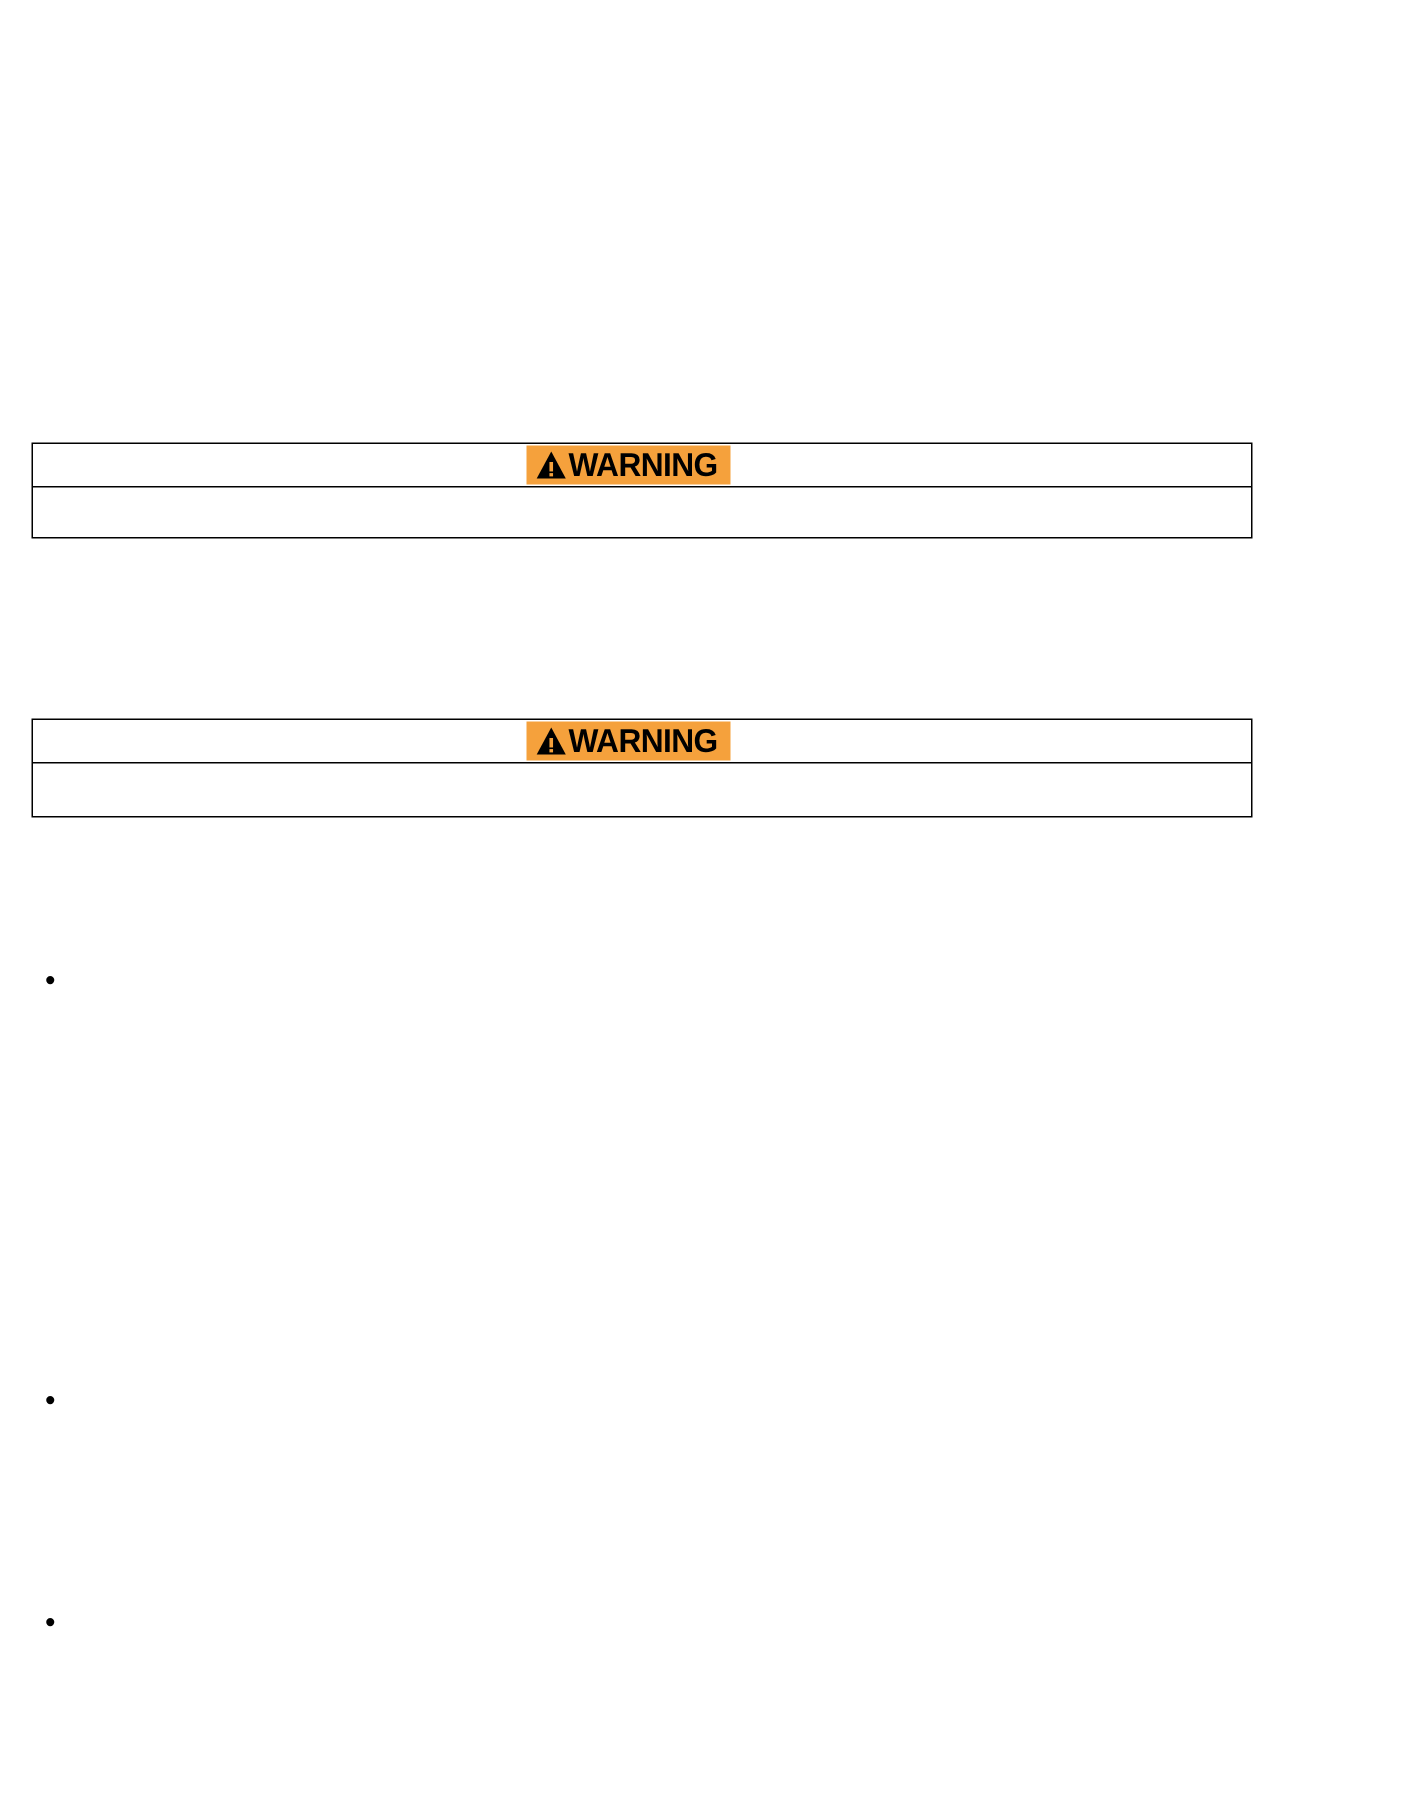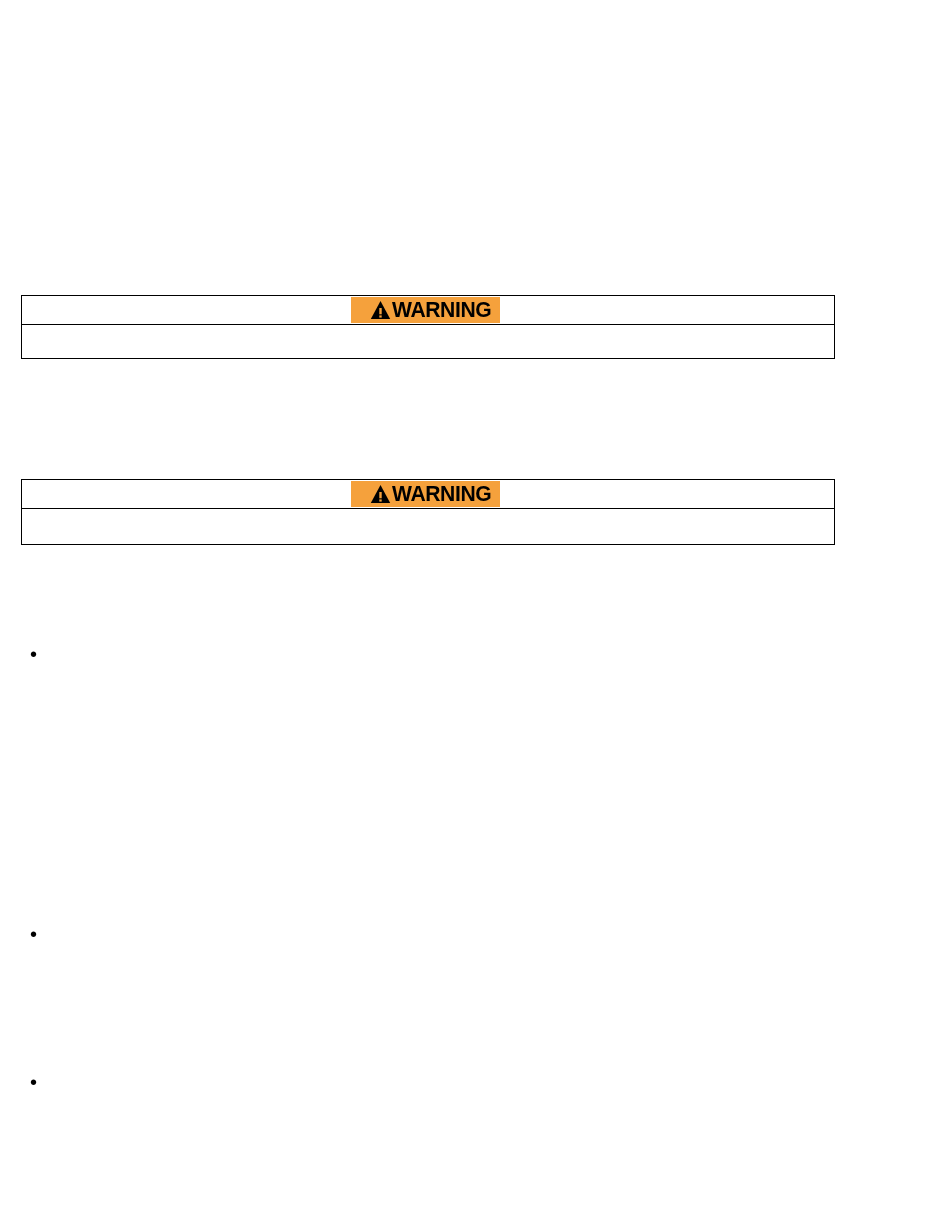--- a/index.html
+++ b/index.html
@@ -56,21 +56,21 @@
 
   
   .warning-badge {
     position: absolute;
     left: 329px;
     top: 1px;
     height: 26px;
     background: #F5A13C;
     display: flex;
     align-items: center;
-    padding: 0 4px 0 19px;
+    padding: 0 4px 0 6px;
     box-sizing: border-box;
   }
   .warning-badge .tri-icon {
     display: block;
     width: 21px;
     height: 20px;
     flex: 0 0 auto;
     margin-right: 1px;
   }
   .warning-badge .badge-text {

